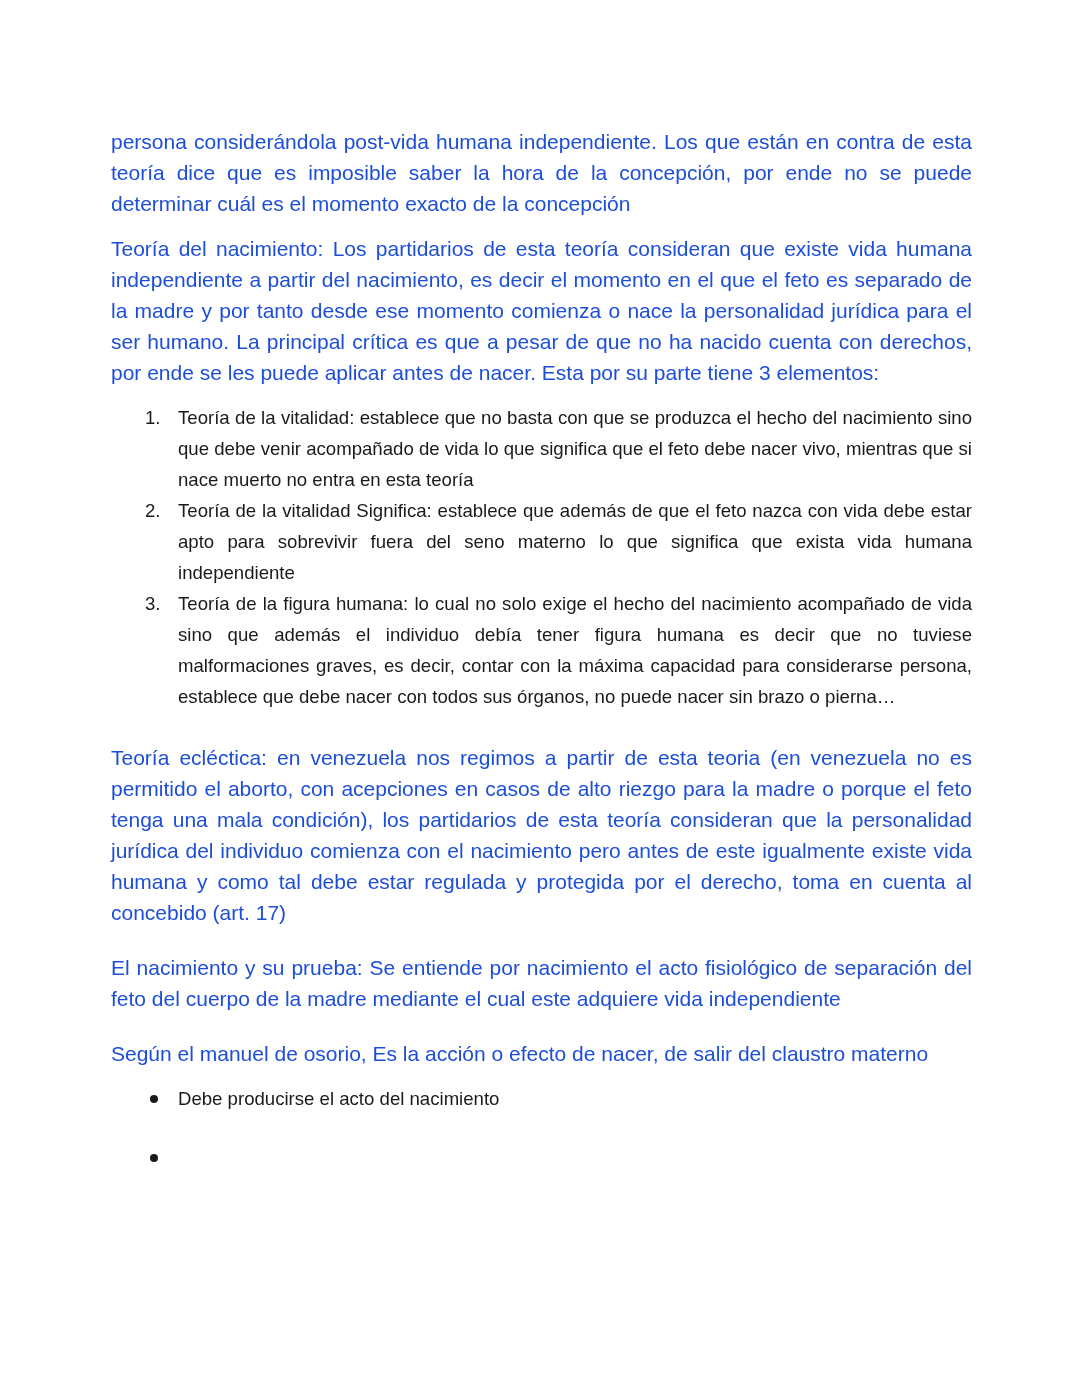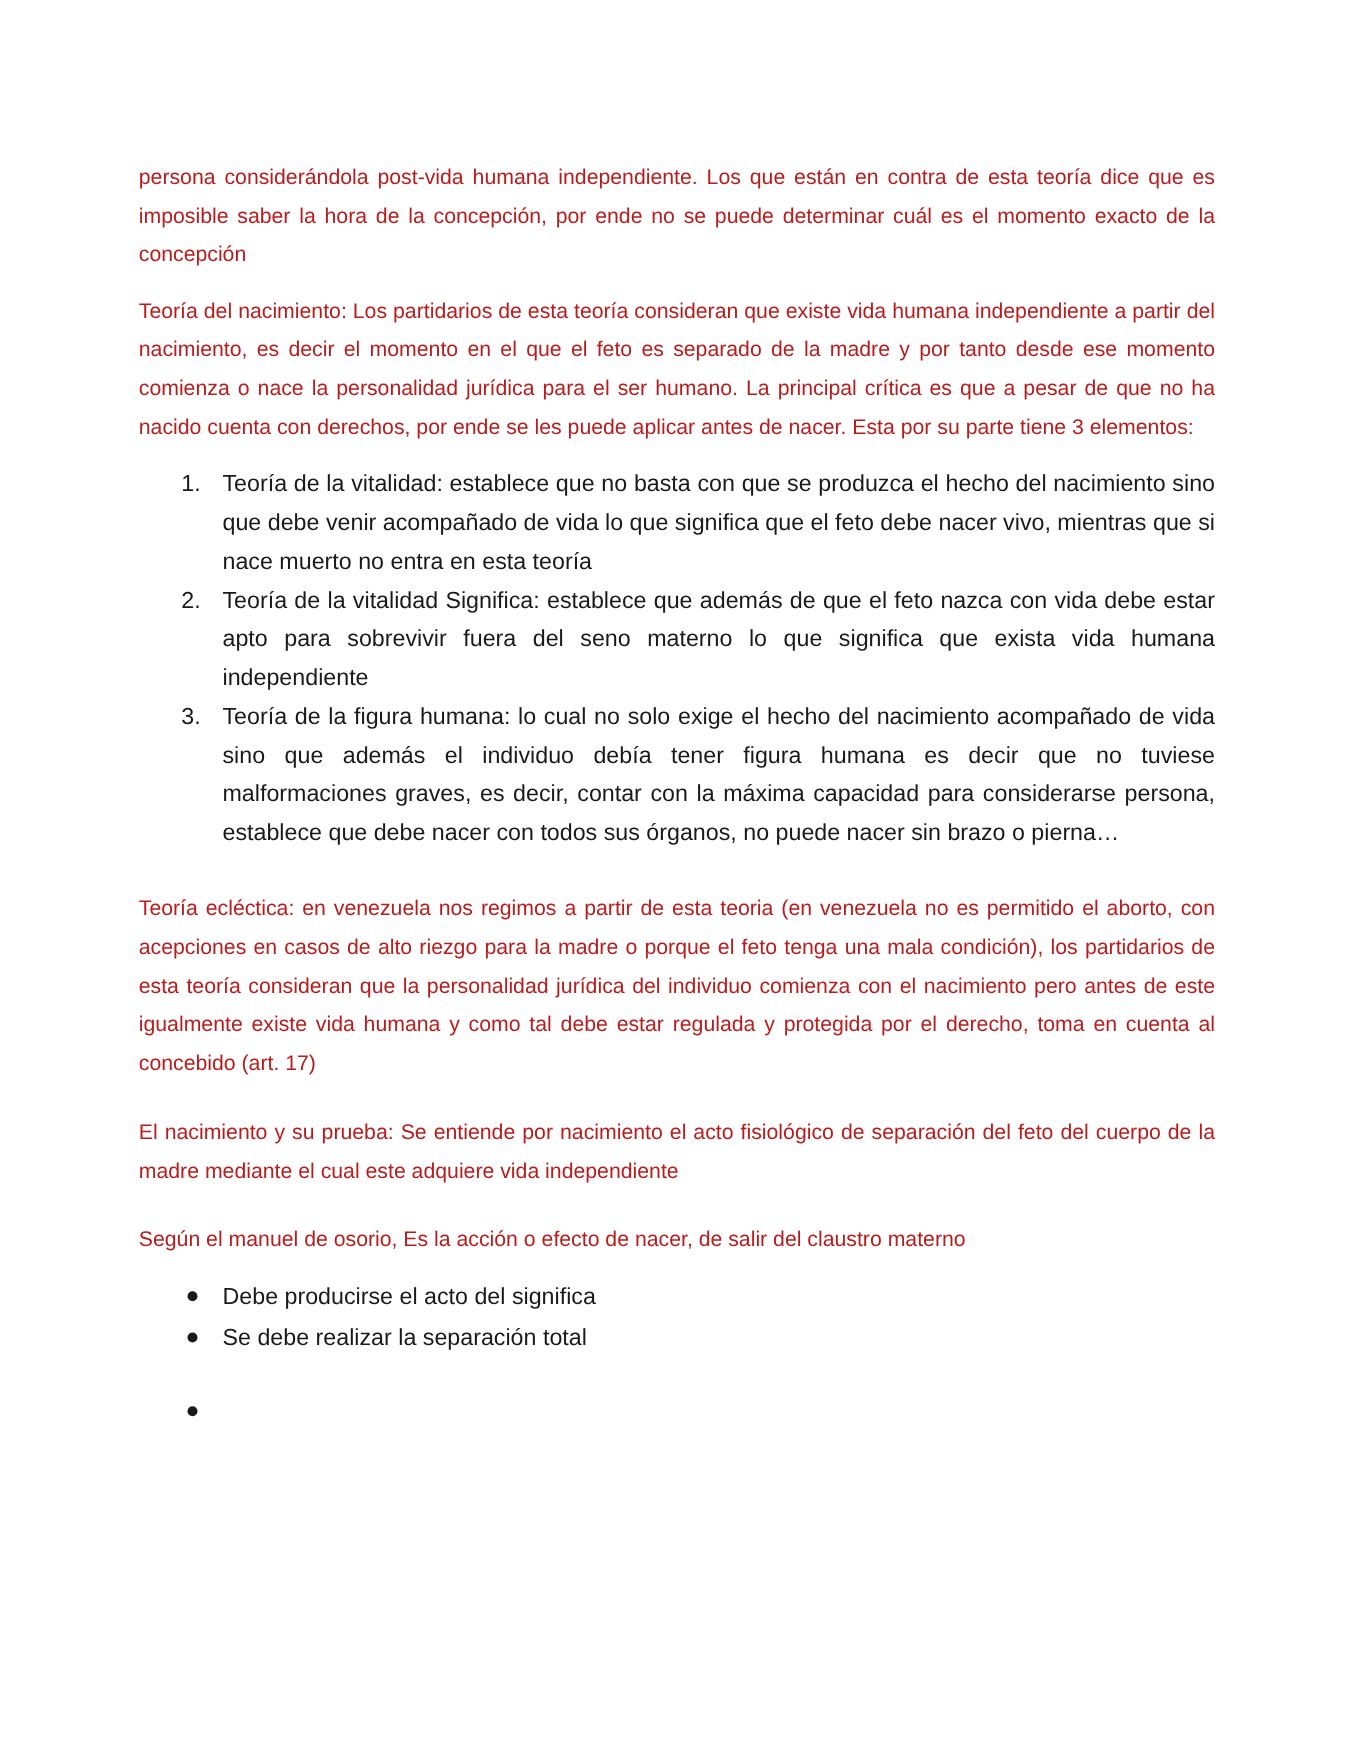--- a/index.html
+++ b/index.html
@@ -20,25 +20,25 @@
     min-height: 1397px;
     background: #ffffff;
     box-sizing: border-box;
     padding: 126px 108px 40px 111px;
   }
   .doc-body {
     width: 861px;
   }
   p.para {
     margin: 0 0 14px 0;
-    font-size: 17px;
+    font-size: 21px;
     line-height: 31px;
     text-align: justify;
     text-justify: inter-word;
-    color: #b91c1c;
+    color: #1d4ed8;
     hyphens: none;
   }
   p.para.heading-only {
     margin-bottom: 16px;
   }
   b, .b {
     font-weight: normal;
   }
   ol.num-list {
     margin: 0 0 14px 0;
@@ -144,24 +144,21 @@
     </p>
 
     <div class="spacer-small"></div>
 
     <p class="para">
       <span>Según el manuel de osorio, Es la acción o efecto de nacer, de salir del claustro materno</span>
     </p>
 
     <ul class="bullet-list">
       <li>
-        <span class="marker"><span class="dot"></span></span><span> Debe producirse el acto del significa</span>
-      </li>
-      <li>
-        <span class="marker"><span class="dot"></span></span><span>Se debe realizar la separación total</span>
+        <span class="marker"><span class="dot"></span></span><span> Debe producirse el acto del nacimiento</span>
       </li>
       <li class="gap-before">
         <span class="marker"><span class="dot"></span></span>
       </li>
     </ul>
 
     <div style="height:28px"></div>
 
 
     <div class="spacer-small"></div>

